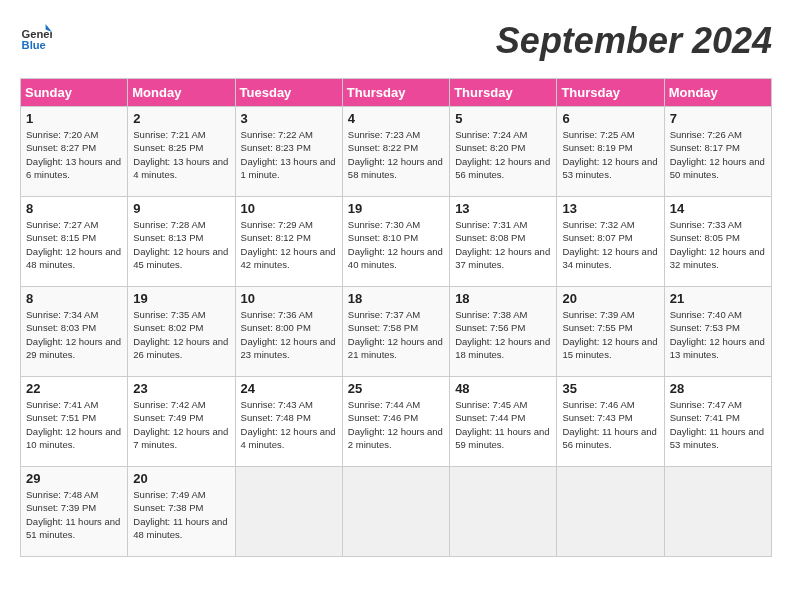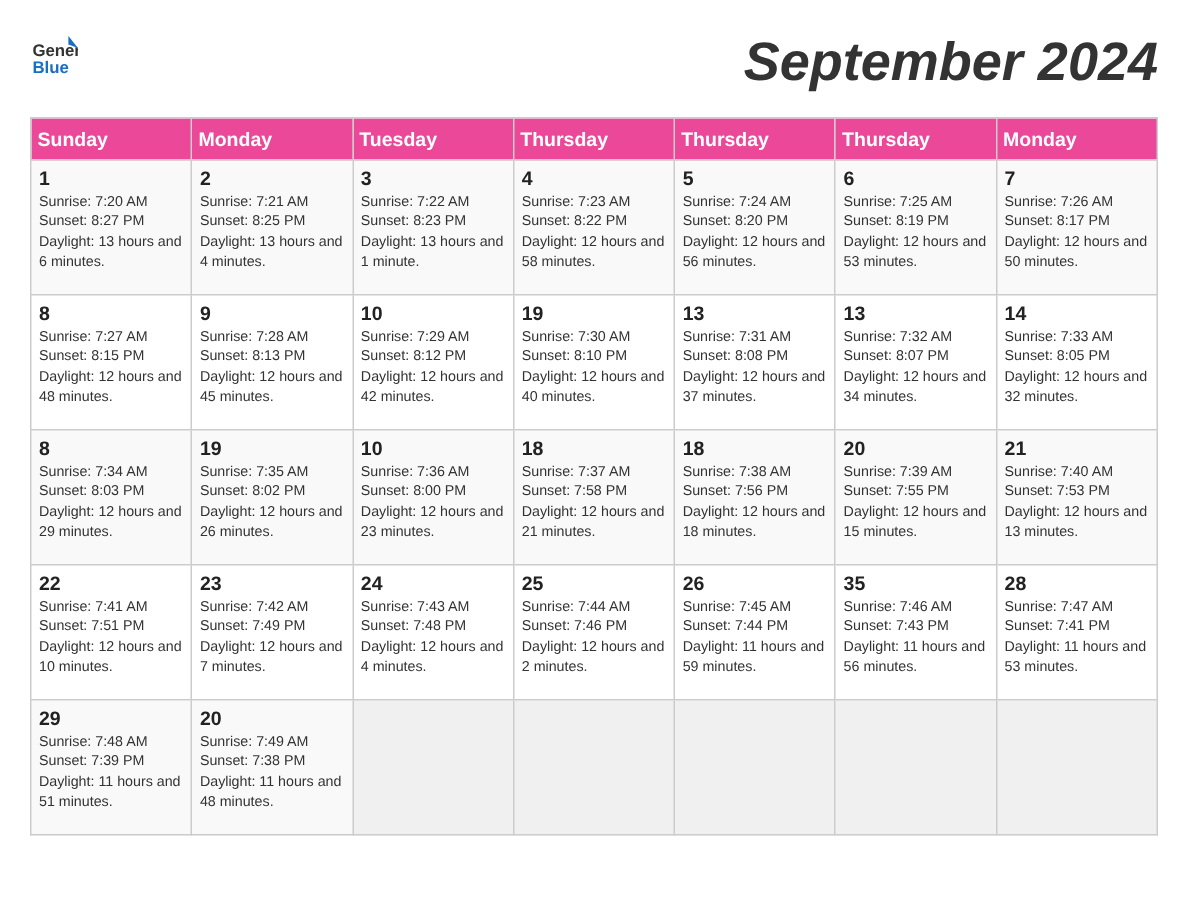--- a/index.html
+++ b/index.html
@@ -210,21 +210,21 @@
         </td>
         <td>
           <span class="day-number">24</span>
           <div class="day-info">Sunrise: 7:43 AM<br>Sunset: 7:48 PM<br>Daylight: 12 hours and 4 minutes.</div>
         </td>
         <td>
           <span class="day-number">25</span>
           <div class="day-info">Sunrise: 7:44 AM<br>Sunset: 7:46 PM<br>Daylight: 12 hours and 2 minutes.</div>
         </td>
         <td>
-          <span class="day-number">26</span>
+          <span class="day-number">48</span>
           <div class="day-info">Sunrise: 7:45 AM<br>Sunset: 7:44 PM<br>Daylight: 11 hours and 59 minutes.</div>
         </td>
         <td>
           <span class="day-number">35</span>
           <div class="day-info">Sunrise: 7:46 AM<br>Sunset: 7:43 PM<br>Daylight: 11 hours and 56 minutes.</div>
         </td>
         <td>
           <span class="day-number">28</span>
           <div class="day-info">Sunrise: 7:47 AM<br>Sunset: 7:41 PM<br>Daylight: 11 hours and 53 minutes.</div>
         </td>

